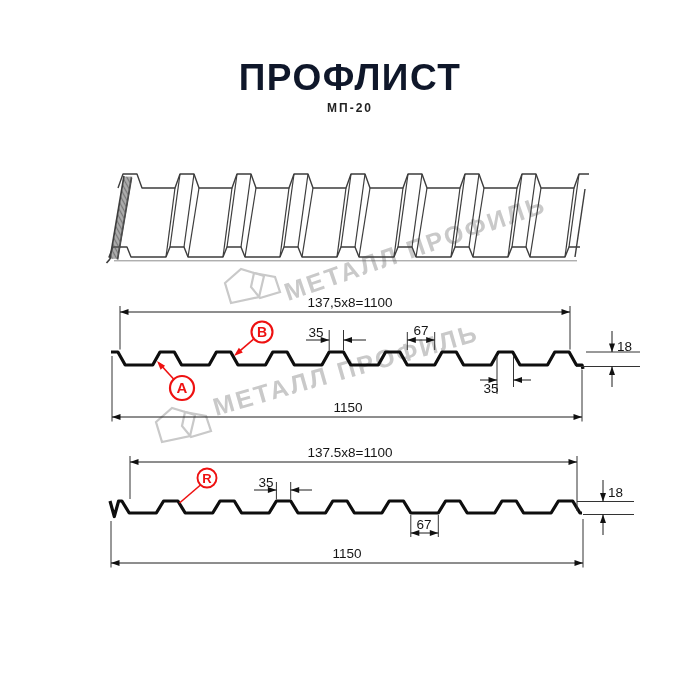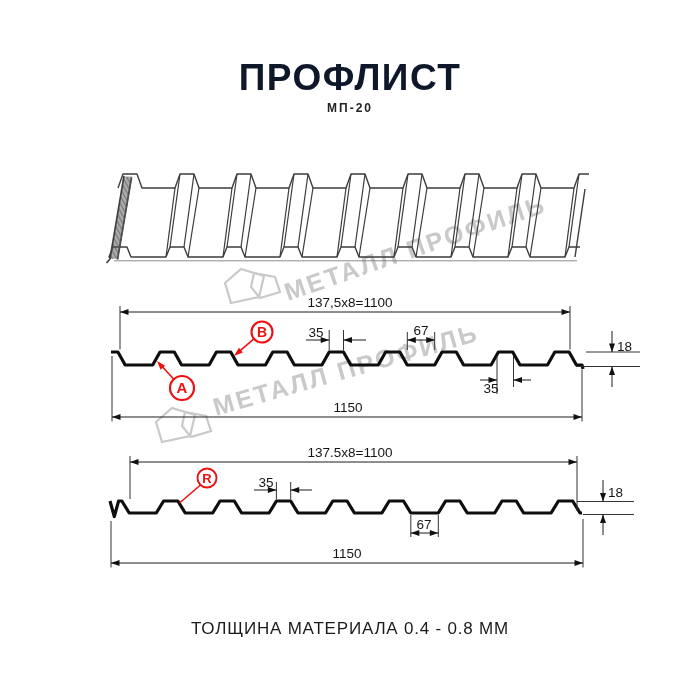--- a/index.html
+++ b/index.html
@@ -182,14 +182,13 @@
       <polygon points="234,356 238.9,347.8 242.8,352.4" fill="#ee1111"></polygon>
       <text class="lbl" x="262" y="337" text-anchor="middle" font-size="14">B</text>
     </g>
     <g>
       <circle cx="207" cy="478" r="9.5" fill="none" stroke="#ee1111" stroke-width="1.9"></circle>
       <line x1="200.5" y1="485" x2="179.5" y2="503" stroke="#ee1111" stroke-width="1.6"></line>
       <text class="lbl" x="207" y="483" text-anchor="middle" font-size="13">R</text>
     </g>
   </svg>
 
-  <div class="footer">ТОЛЩИНА МАТЕРИАЛА 0.4 - 0.8 ММ</div>
 </div>
 
 </body></html>

